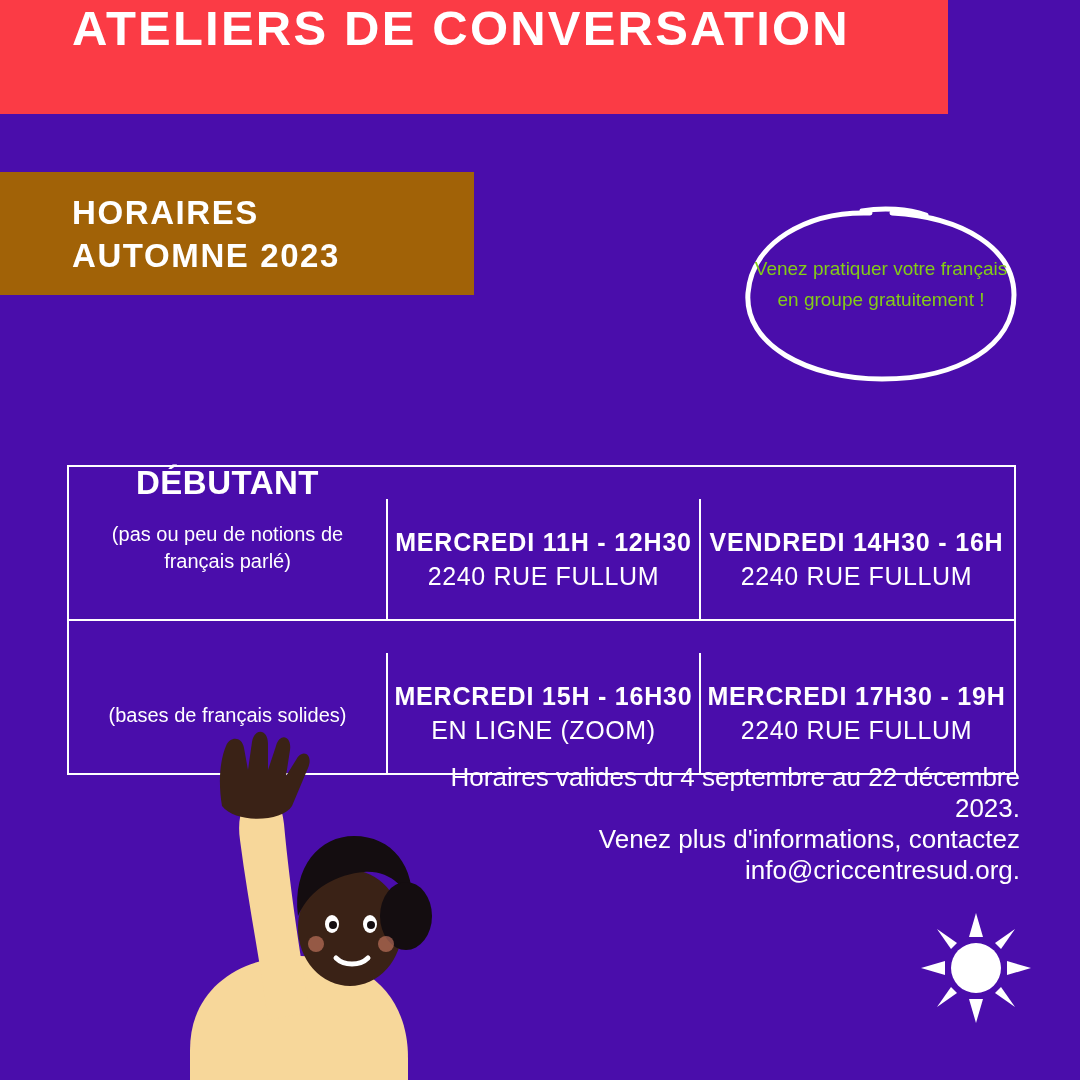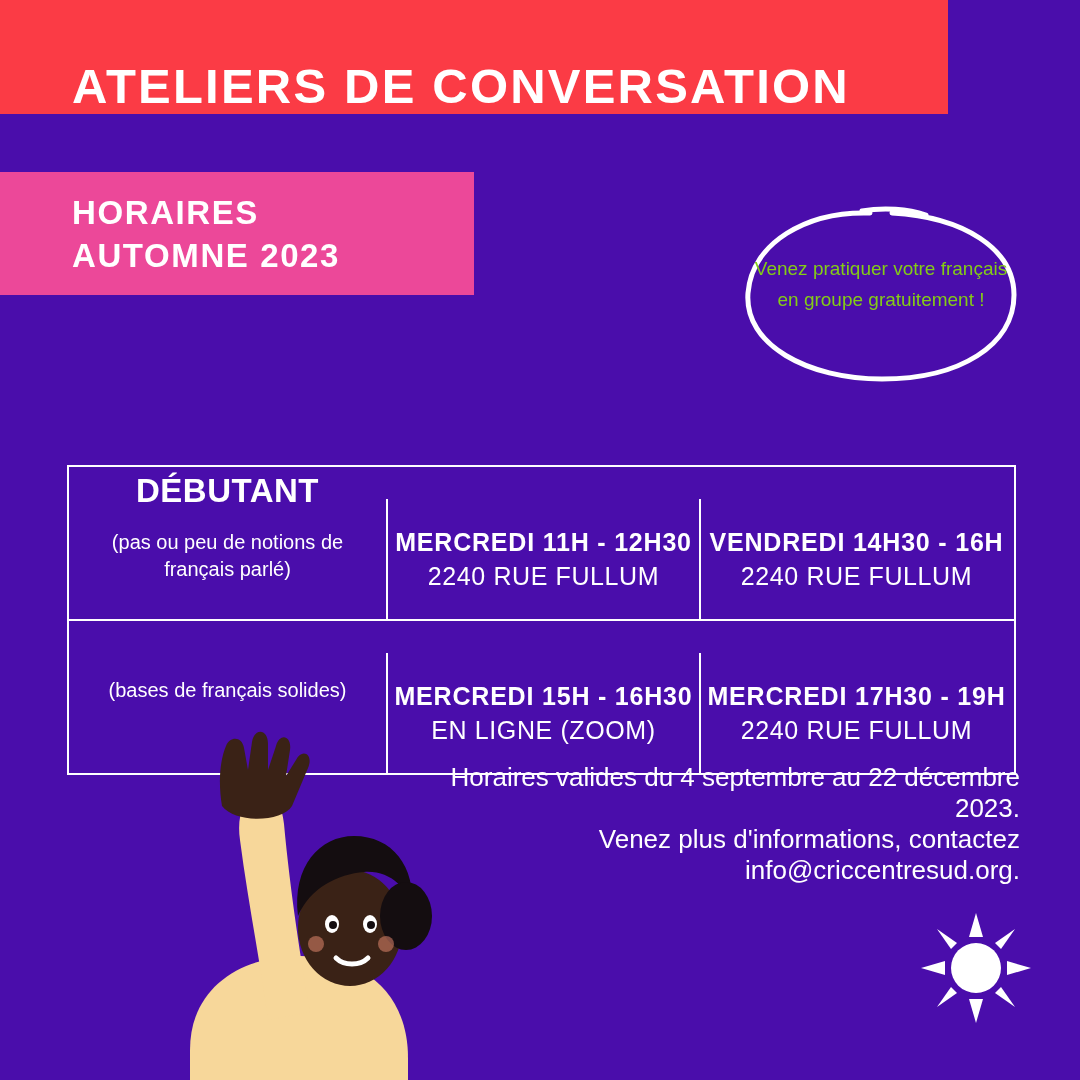--- a/index.html
+++ b/index.html
@@ -16,37 +16,37 @@
     overflow: hidden;
   }
 
   
   .title-banner {
     position: absolute;
     left: 0; top: 0;
     width: 948px; height: 114px;
     background: #fb3b45;
     display: flex;
-    align-items: flex-end;
+    align-items: flex-start;
   }
   .title-text {
     color: #ffffff;
     font-size: 49px;
     font-weight: bold;
     letter-spacing: 2.2px;
     padding-left: 72px;
     white-space: nowrap;
   }
 
   
   .sub-banner {
     position: absolute;
     left: 0; top: 172px;
     width: 474px; height: 123px;
-    background: #ec4899;
+    background: #a16207;
     display: flex;
     flex-direction: column;
     justify-content: center;
     padding-left: 72px;
   }
   .sub-line {
     color: #ffffff;
     font-size: 33px;
     font-weight: bold;
     letter-spacing: 1.6px;
@@ -85,21 +85,21 @@
   .cell {
     padding: 12px 10px;
     color: #ffffff;
     text-align: center;
     display: flex;
     flex-direction: column;
     justify-content: center;
     align-items: center;
   }
   .cell + .cell { border-left: 2px solid #ffffff; }
-  .cell-level { width: 317px; height: 120px; }
+  .cell-level { width: 317px; height: 120px; justify-content: flex-end; }
   .cell-slot  { width: 313px; height: 120px; margin-top: 32px; }
   .level-title {
     font-size: 33px;
     font-weight: bold;
     letter-spacing: 0.5px;
     line-height: 38px;
     white-space: nowrap;
   }
   .level-note {
     font-size: 20px;

